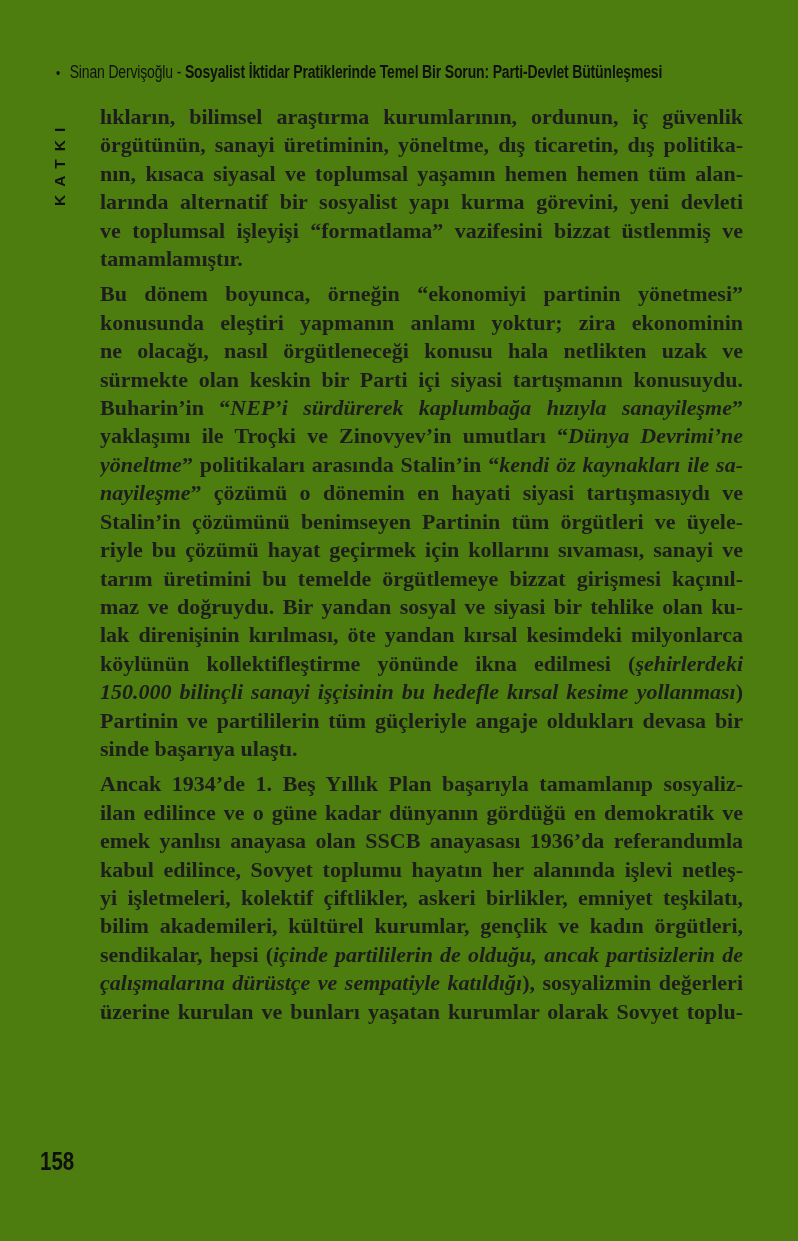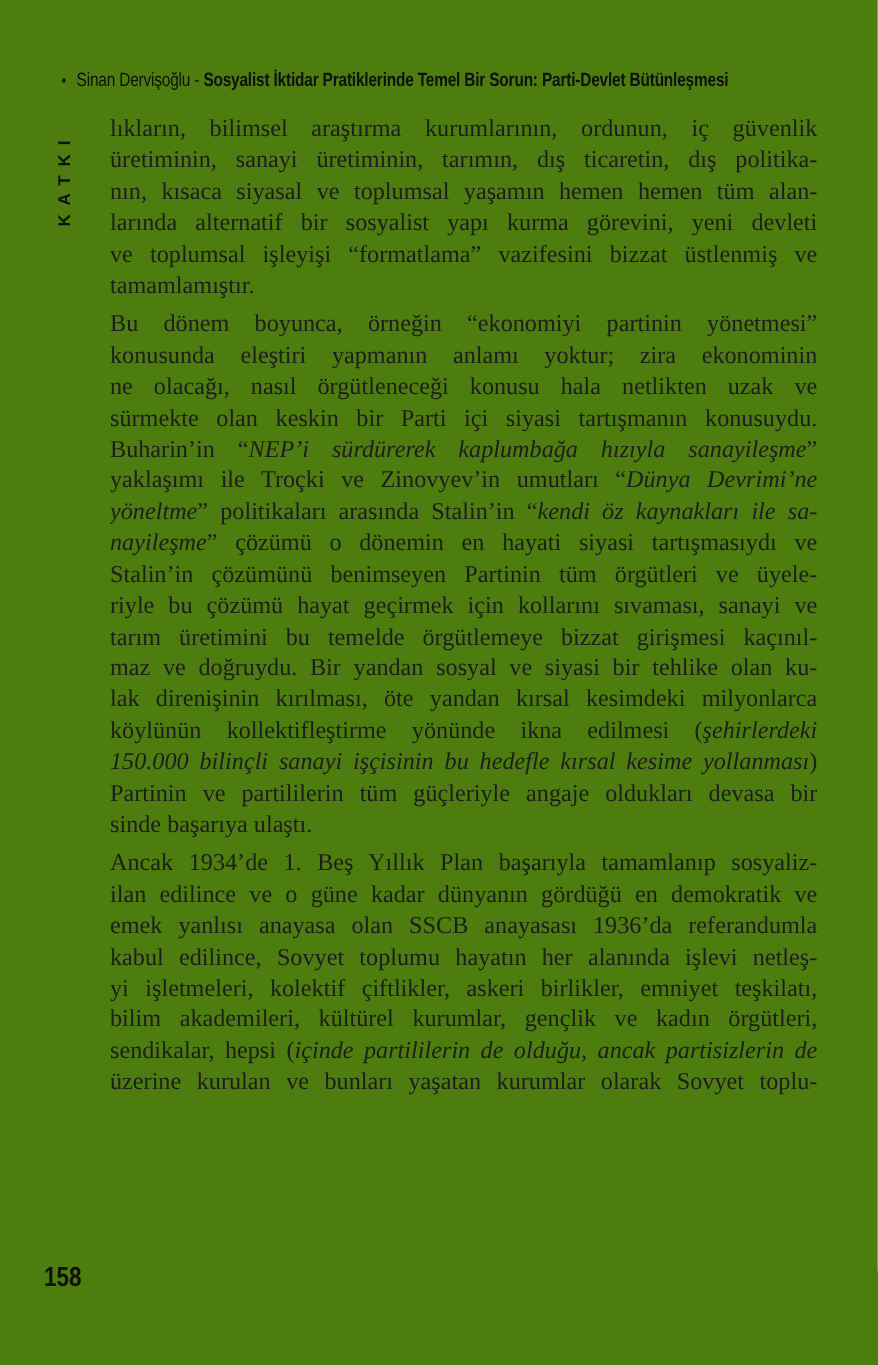--- a/index.html
+++ b/index.html
@@ -29,21 +29,21 @@
   .side-label {
     position: absolute; left: 51px; top: 206px;
     transform: rotate(-90deg); transform-origin: 0 0;
     font-family: "Liberation Sans", "DejaVu Sans", sans-serif;
     font-size: 15.5px; font-weight: 700; color: #101010;
     letter-spacing: 8px; white-space: nowrap;
   }
   
   .body-col {
     position: absolute; left: 100px; top: 103px; width: 643px;
-    font-size: 22px; color: #1d1d1d;
+    font-size: 22px; color: #1d1d1d; font-weight: bold;
   }
   .para + .para { margin-top: 7px; }
   .line {
     line-height: 28.4px;
     text-align: justify;
     text-align-last: justify;
     text-justify: inter-word;
     white-space: nowrap;
     overflow: hidden;
   }
@@ -64,21 +64,21 @@
 
   <div class="header">
     <span class="bullet">•</span><span class="author">Sinan Dervişoğlu - </span><span class="title">Sosyalist İktidar Pratiklerinde Temel Bir Sorun: Parti-Devlet Bütünleşmesi</span>
   </div>
 
   <div class="side-label">KATKI</div>
 
   <div class="body-col">
       <div class="para">
         <div class="line"><span>lıkların, bilimsel araştırma kurumlarının, ordunun, iç güvenlik</span></div>
-        <div class="line"><span>üretiminin, sanayi üretiminin, tarımın, dış ticaretin, dış politika-</span></div>
+        <div class="line"><span>örgütünün, sanayi üretiminin, yöneltme, dış ticaretin, dış politika-</span></div>
         <div class="line"><span>nın, kısaca siyasal ve toplumsal yaşamın hemen hemen tüm alan-</span></div>
         <div class="line"><span>larında alternatif bir sosyalist yapı kurma görevini, yeni devleti</span></div>
         <div class="line"><span>ve toplumsal işleyişi “formatlama” vazifesini bizzat üstlenmiş ve</span></div>
         <div class="line noj"><span>tamamlamıştır.</span></div>
       </div>
       <div class="para">
         <div class="line"><span>Bu dönem boyunca, örneğin “ekonomiyi partinin yönetmesi”</span></div>
         <div class="line"><span>konusunda eleştiri yapmanın anlamı yoktur; zira ekonominin</span></div>
         <div class="line"><span>ne olacağı, nasıl örgütleneceği konusu hala netlikten uzak ve</span></div>
         <div class="line"><span>sürmekte olan keskin bir Parti içi siyasi tartışmanın konusuydu.</span></div>
@@ -97,19 +97,20 @@
         <div class="line noj"><span>sinde başarıya ulaştı.</span></div>
       </div>
       <div class="para">
         <div class="line"><span>Ancak 1934’de 1. Beş Yıllık Plan başarıyla tamamlanıp sosyaliz-</span></div>
         <div class="line"><span>ilan edilince ve o güne kadar dünyanın gördüğü en demokratik ve</span></div>
         <div class="line"><span>emek yanlısı anayasa olan SSCB anayasası 1936’da referandumla</span></div>
         <div class="line"><span>kabul edilince, Sovyet toplumu hayatın her alanında işlevi netleş-</span></div>
         <div class="line"><span>yi işletmeleri, kolektif çiftlikler, askeri birlikler, emniyet teşkilatı,</span></div>
         <div class="line"><span>bilim akademileri, kültürel kurumlar, gençlik ve kadın örgütleri,</span></div>
         <div class="line"><span>sendikalar, hepsi (</span><span class="it">içinde partililerin de olduğu, ancak partisizlerin de</span></div>
+        <div class="line"><span class="it">çalışmalarına dürüstçe ve sempatiyle katıldığı</span><span>), sosyalizmin değerleri</span></div>
         <div class="line"><span>üzerine kurulan ve bunları yaşatan kurumlar olarak Sovyet toplu-</span></div>
       </div>
     </div>
 
   <div class="page-number">158</div>
 
 </div>
 
 </body></html>

